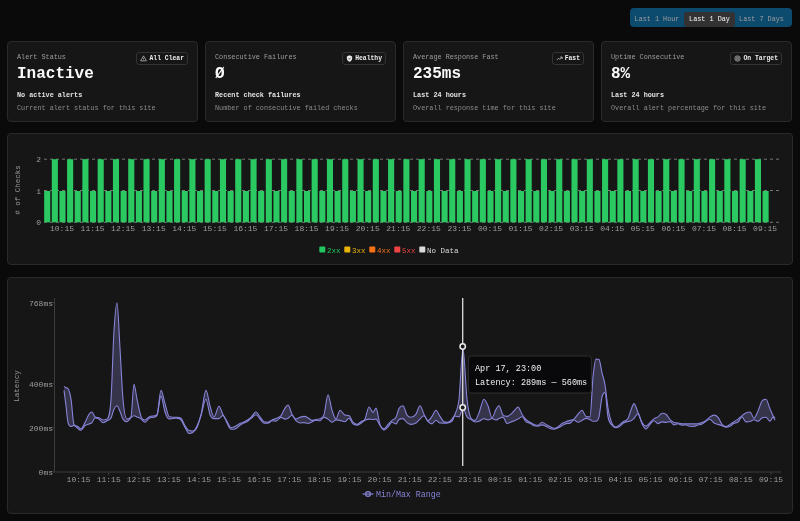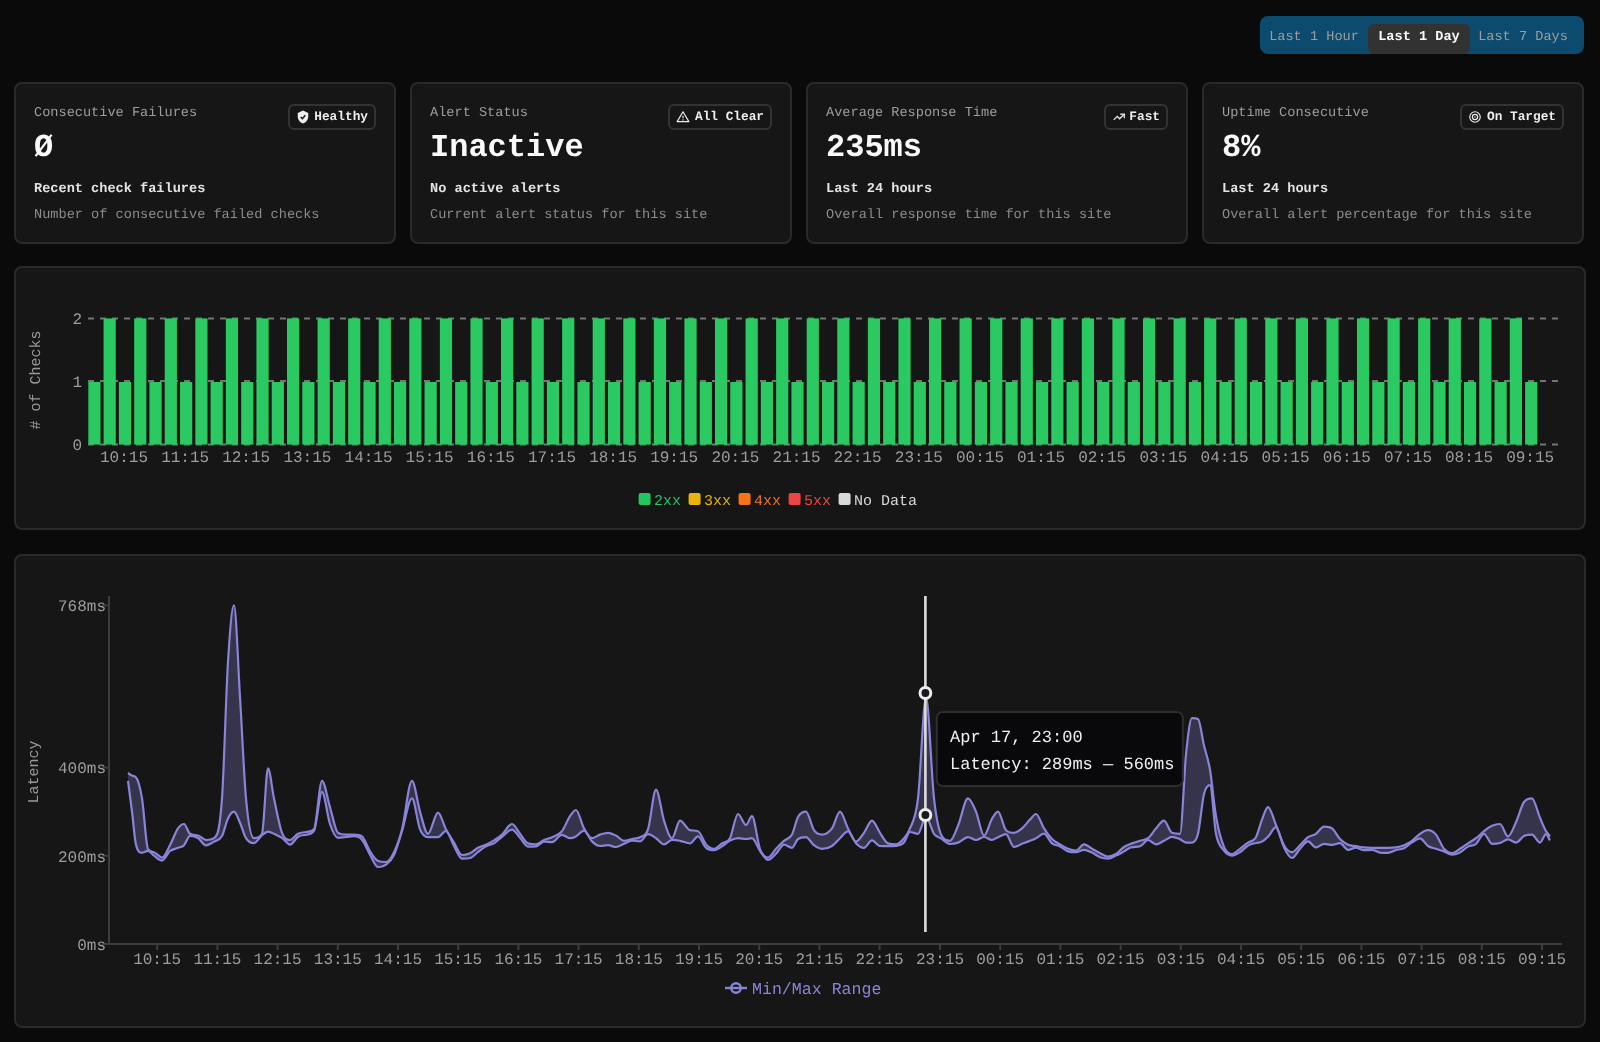--- a/index.html
+++ b/index.html
@@ -2,21 +2,21 @@
 <html><head><meta charset="utf-8"><style>
 * { margin:0; padding:0; box-sizing:border-box; }
 html,body { width:800px; height:521px; background:#0a0a0a; overflow:hidden;
   font-family:"Liberation Mono", monospace; }
 .page { position:relative; width:800px; height:521px; }
 
 .tgroup { position:absolute; top:8px; left:630px; width:162px; height:19px;
   background:#0c4a6e; border-radius:4px; display:flex; align-items:flex-end; }
 .tbtn { font-size:6.8px; color:#9d9d9d; white-space:nowrap; height:15px; line-height:15px;
   display:flex; align-items:center; justify-content:center; }
-.tbtn.sel { background:#323232; color:#fafafa; font-weight:bold; border-radius:3px; }
+.tbtn.sel { background:#323232; color:#fafafa; font-weight:normal; border-radius:3px; }
 
 .cards { position:absolute; left:7px; top:41px; width:785px; display:flex; gap:7px; }
 .card { flex:1; height:81px; background:#161616; border:1px solid #2a2a2a; border-radius:4px;
   position:relative; }
 .card .title { position:absolute; left:9px; top:10.5px; font-size:6.8px; color:#9d9d9d; }
 .card .badge { position:absolute; top:10px; right:9px; border:1px solid #333; border-radius:3px;
   height:13px; display:flex; align-items:center; padding:0 3px; gap:2px;
   font-size:6.4px; font-weight:bold; color:#ededed; white-space:nowrap; }
 .card .value { position:absolute; left:9px; top:23px; font-size:16px; font-weight:bold; color:#fafafa; }
 .card .sub1 { position:absolute; left:9px; top:49px; font-size:6.8px; font-weight:bold; color:#e3e3e3; }
@@ -27,42 +27,42 @@
 <div class="page">
 
 <div class="tgroup">
  <div class="tbtn" style="width:54px">Last 1 Hour</div>
  <div class="tbtn sel" style="width:51px">Last 1 Day</div>
  <div class="tbtn" style="width:53px">Last 7 Days</div>
 </div>
 
 <div class="cards">
  <div class="card">
-  <div class="title">Consecutive Failures</div>
-  <div class="badge"><svg width="7" height="7" viewBox="0 0 24 24">
-            <path fill="#ededed" d="M12 1 L21 5 V11 C21 16.5 17.2 21.4 12 23 C6.8 21.4 3 16.5 3 11 V5 Z"></path>
-            <path d="M8 12 l3 3 l5 -6" stroke="#151515" stroke-width="2.4" fill="none"></path>
-          </svg>Healthy</div>
-  <div class="value">Ø</div>
-  <div class="sub1">Recent check failures</div>
-  <div class="sub2">Number of consecutive failed checks</div>
- </div>
- <div class="card">
   <div class="title">Alert Status</div>
   <div class="badge"><svg width="7" height="7" viewBox="0 0 24 24">
             <path fill="none" stroke="#ededed" stroke-width="2" stroke-linejoin="round" d="M12 3 L22 20 H2 Z"></path>
             <line x1="12" y1="10" x2="12" y2="14" stroke="#ededed" stroke-width="2"></line>
             <circle cx="12" cy="17" r="1.2" fill="#ededed"></circle>
           </svg>All Clear</div>
   <div class="value">Inactive</div>
   <div class="sub1">No active alerts</div>
   <div class="sub2">Current alert status for this site</div>
  </div>
  <div class="card">
-  <div class="title">Average Response Time</div>
+  <div class="title">Consecutive Failures</div>
+  <div class="badge"><svg width="7" height="7" viewBox="0 0 24 24">
+            <path fill="#ededed" d="M12 1 L21 5 V11 C21 16.5 17.2 21.4 12 23 C6.8 21.4 3 16.5 3 11 V5 Z"></path>
+            <path d="M8 12 l3 3 l5 -6" stroke="#151515" stroke-width="2.4" fill="none"></path>
+          </svg>Healthy</div>
+  <div class="value">Ø</div>
+  <div class="sub1">Recent check failures</div>
+  <div class="sub2">Number of consecutive failed checks</div>
+ </div>
+ <div class="card">
+  <div class="title">Average Response Fast</div>
   <div class="badge"><svg width="7" height="7" viewBox="0 0 24 24">
             <path fill="none" stroke="#ededed" stroke-width="2.2" d="M3 17 L9 11 L13 15 L21 7"></path>
             <path fill="none" stroke="#ededed" stroke-width="2.2" d="M14 7 H21 V14"></path>
           </svg>Fast</div>
   <div class="value">235ms</div>
   <div class="sub1">Last 24 hours</div>
   <div class="sub2">Overall response time for this site</div>
  </div>
  <div class="card">
   <div class="title">Uptime Consecutive</div>

